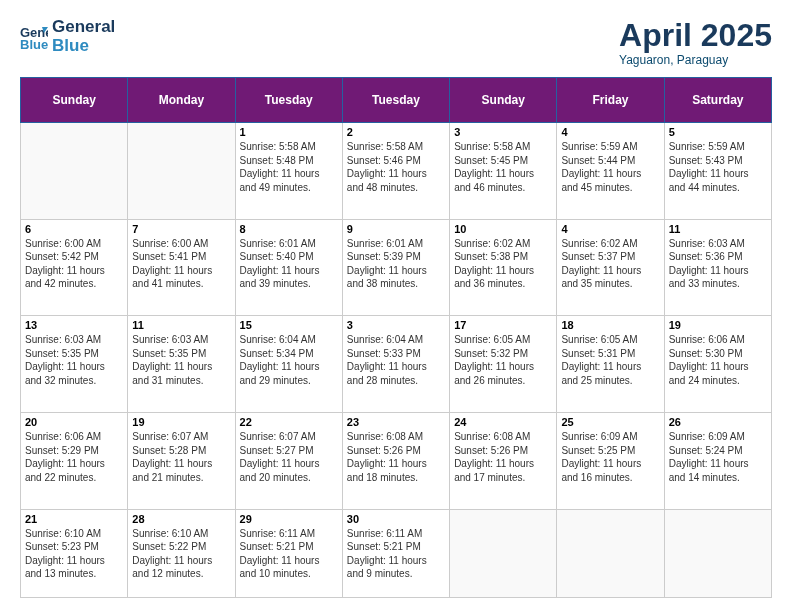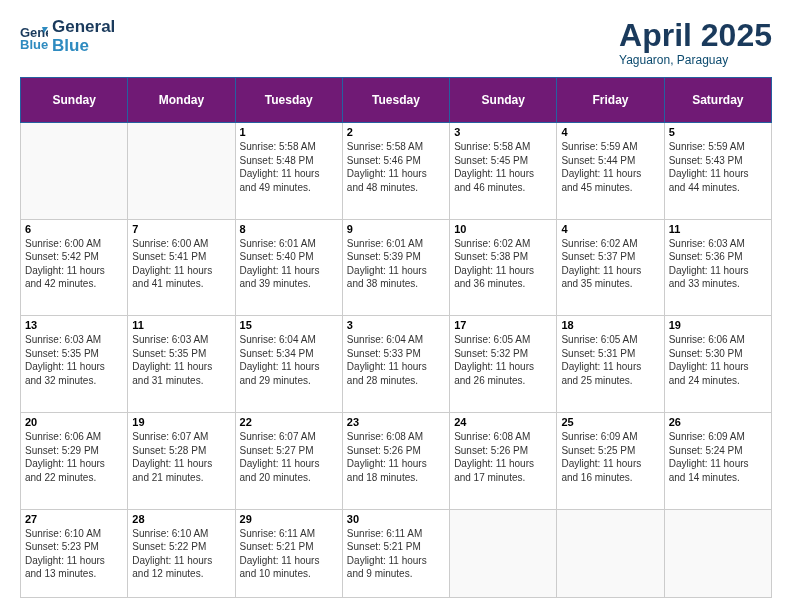--- a/index.html
+++ b/index.html
@@ -233,21 +233,21 @@
             <span class="day-num">25</span>
             <div class="day-info">Sunrise: 6:09 AM<br>Sunset: 5:25 PM<br>Daylight: 11 hours and 16 minutes.</div>
           </td>
           <td>
             <span class="day-num">26</span>
             <div class="day-info">Sunrise: 6:09 AM<br>Sunset: 5:24 PM<br>Daylight: 11 hours and 14 minutes.</div>
           </td>
         </tr>
         <tr class="last-row">
           <td>
-            <span class="day-num">27</span>
+            <span class="day-num">21</span>
             <div class="day-info">Sunrise: 6:10 AM<br>Sunset: 5:23 PM<br>Daylight: 11 hours and 13 minutes.</div>
           </td>
           <td>
             <span class="day-num">28</span>
             <div class="day-info">Sunrise: 6:10 AM<br>Sunset: 5:22 PM<br>Daylight: 11 hours and 12 minutes.</div>
           </td>
           <td>
             <span class="day-num">29</span>
             <div class="day-info">Sunrise: 6:11 AM<br>Sunset: 5:21 PM<br>Daylight: 11 hours and 10 minutes.</div>
           </td>

